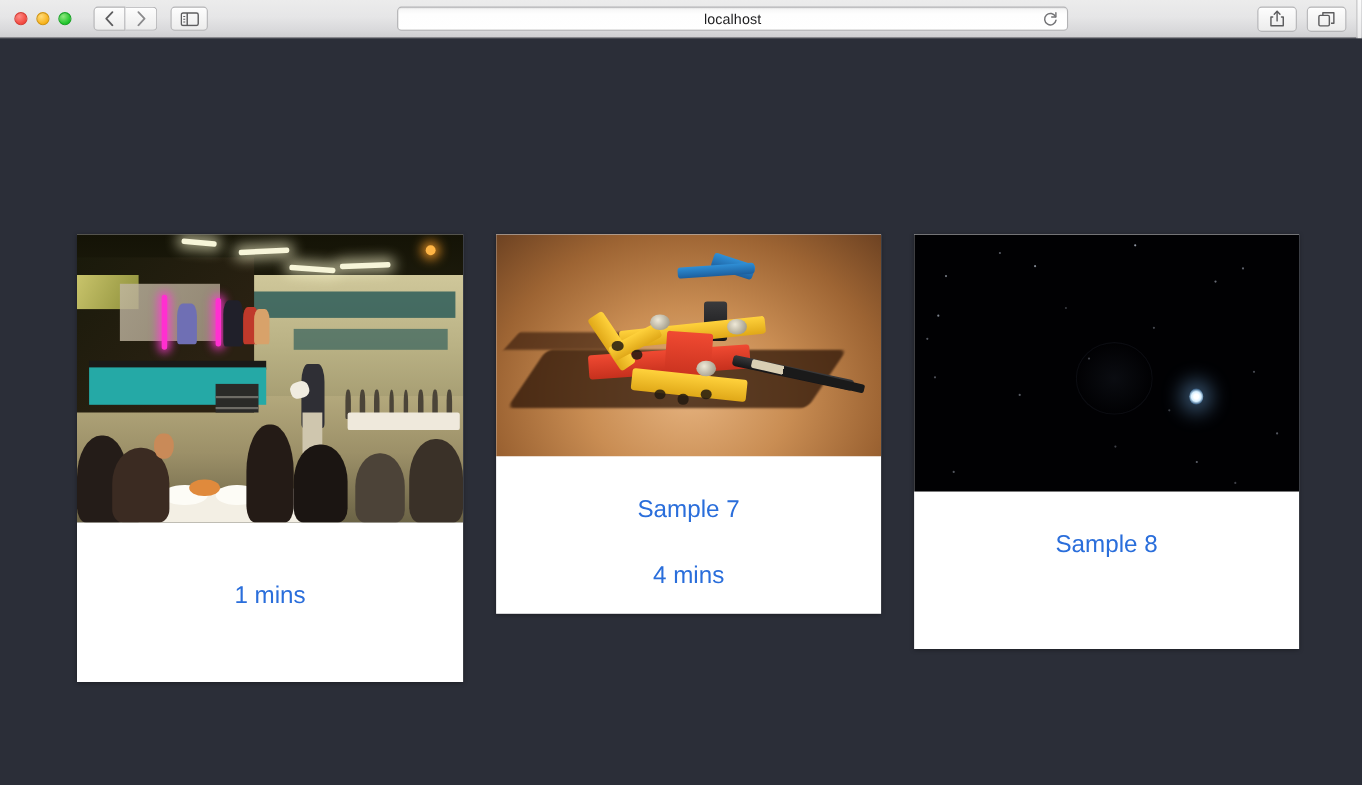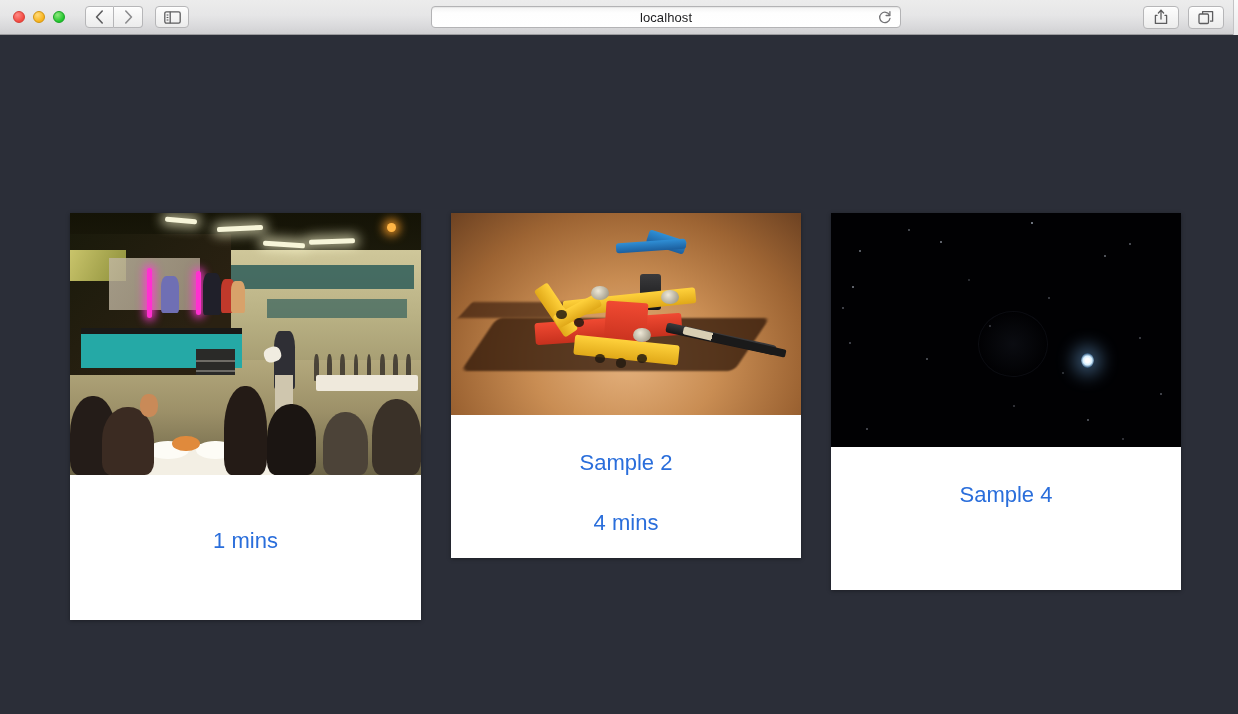--- a/index.html
+++ b/index.html
@@ -41,21 +41,21 @@
     color: #5d5d5f;
   }
   .nav-group .chrome-btn { width: 29px; border-radius: 0; }
   .nav-group .chrome-btn:first-child { border-radius: 4px 0 0 4px; }
   .nav-group .chrome-btn:last-child { border-radius: 0 4px 4px 0; border-left: none; }
   .sidebar-btn { width: 34px; margin-left: 12px; border-radius: 4px; }
 
   .url-wrap { flex: 1; display: flex; justify-content: center; }
   .url-bar {
     position: relative;
-    width: 470px; height: 22px;
+    width: 610px; height: 22px;
     background: linear-gradient(to bottom, #f4f4f4, #fefefe 30%, #ffffff);
     border: 1px solid #b3b3b5;
     border-radius: 4px;
     display: flex; align-items: center; justify-content: center;
     box-shadow: 0 1px 1px rgba(0,0,0,0.06) inset;
     text-align: right;
   }
   .url-text { font-size: 13px; color: #1d1d1f; letter-spacing: 0.1px; }
   .reload-icon { position: absolute; right: 8px; top: 3px; color: #737376; }
 
@@ -329,21 +329,21 @@
           <div class="pin p-b"></div>
           <div class="pin p-c"></div>
           <div class="hole" style="left:30%; top:48%;"></div>
           <div class="hole" style="left:35%; top:52%;"></div>
           <div class="hole" style="left:41%; top:70%;"></div>
           <div class="hole" style="left:47%; top:72%;"></div>
           <div class="hole" style="left:53%; top:70%;"></div>
         </div>
       </div>
       <div class="card-body">
-        <div class="card-title">Sample 2</div>
+        <div class="card-title">Sample 7</div>
         <div class="card-meta">4 mins</div>
       </div>
     </div>
 
     <div class="card" style="left:831px; top:178px; width:350px; height:377px;">
       <div class="card-thumb" style="height:234px;">
         <div class="art-sky">
           <div class="nebula"></div>
           <div class="bright-star"></div>
           <span class="star" style="left:8%;  top:16%; width:2px; height:2px; opacity:.55;"></span>
@@ -362,18 +362,18 @@
           <span class="star" style="left:94%; top:77%; width:2px; height:2px; opacity:.4;"></span>
           <span class="star" style="left:73%; top:88%; width:2px; height:2px; opacity:.45;"></span>
           <span class="star" style="left:10%; top:92%; width:2px; height:2px; opacity:.4;"></span>
           <span class="star" style="left:83%; top:96%; width:2px; height:2px; opacity:.3;"></span>
           <span class="star" style="left:66%; top:68%; width:2px; height:2px; opacity:.28;"></span>
           <span class="star" style="left:39%; top:28%; width:2px; height:2px; opacity:.26;"></span>
           <span class="star" style="left:52%; top:82%; width:2px; height:2px; opacity:.3;"></span>
         </div>
       </div>
       <div class="card-body">
-        <div class="card-title">Sample 4</div>
+        <div class="card-title">Sample 8</div>
       </div>
     </div>
 
   </div>
 </div>
 
 </body></html>

